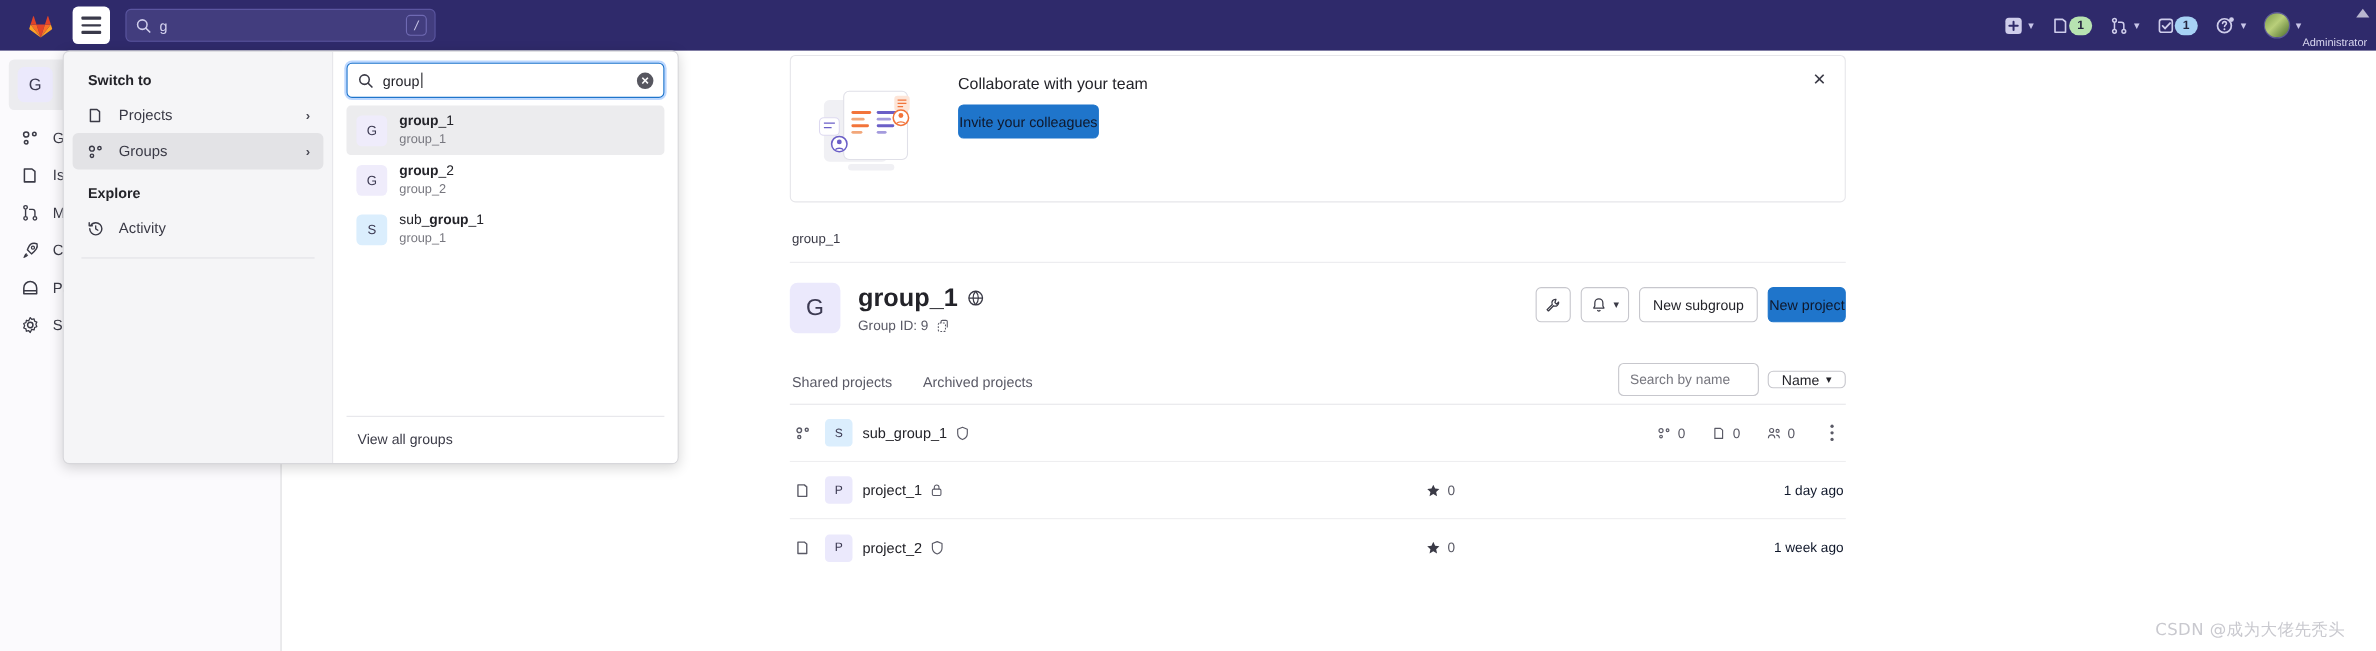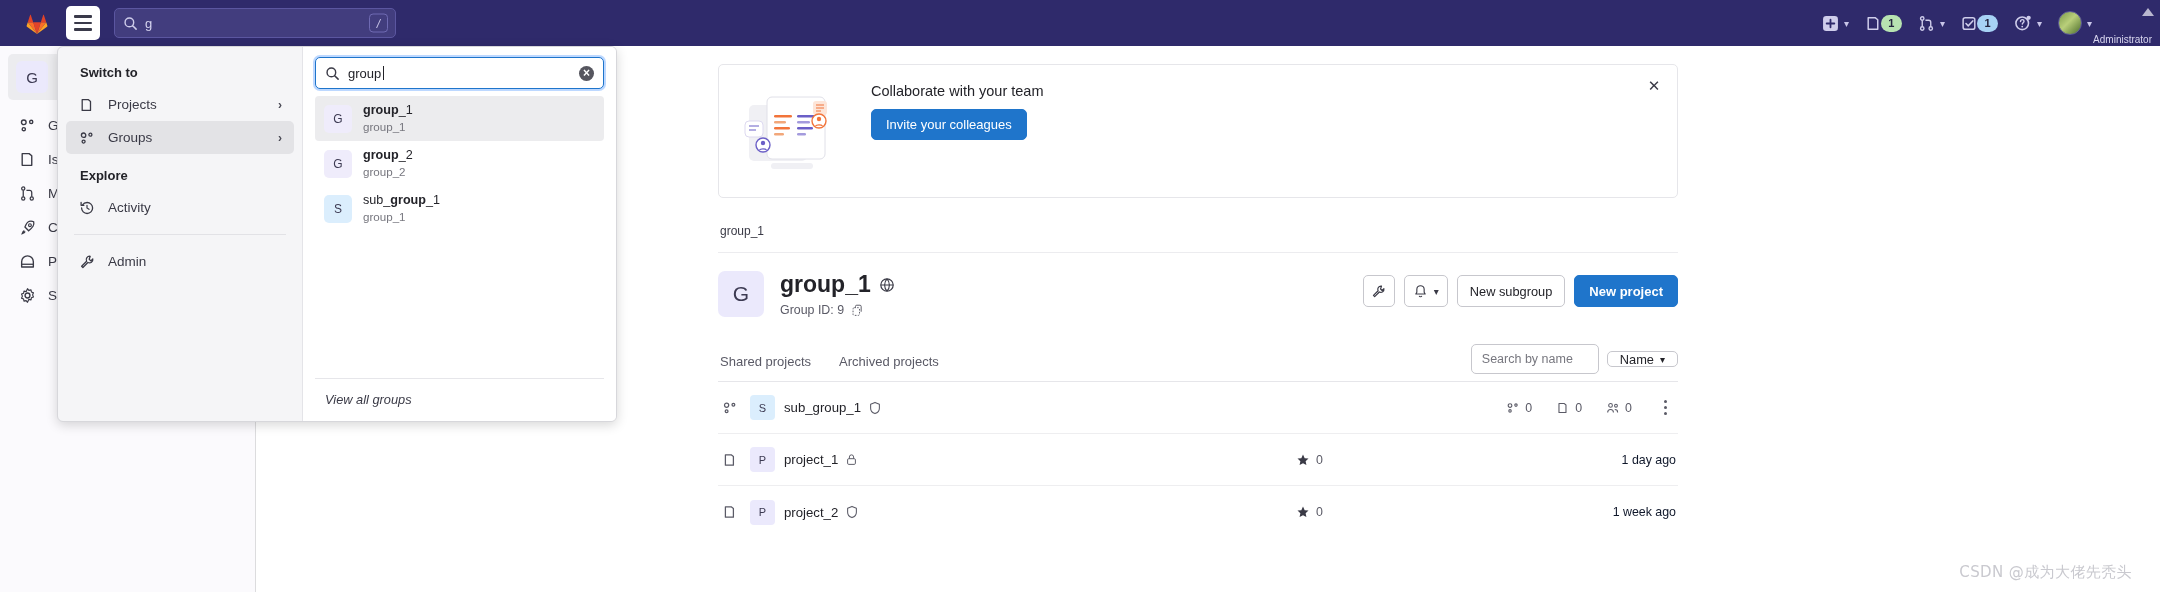--- a/index.html
+++ b/index.html
@@ -150,41 +150,41 @@
     font-size: 12px; color: #3c3a52; flex:0 0 auto;
   }
   .res-av.purple { background: #efecfb; }
   .res-av.blue { background: #dbeefd; }
   .res-txt { line-height: 1.25; }
   .res-title { font-size: 12.6px; color: #232329; }
   .res-title b { font-weight: 700; }
   .res-sub { font-size: 11.6px; color: #77777f; margin-top: 1px;}
 
   .ctx-foot-div { margin-top: auto; height:1px; background:#e6e6ea; }
-  .ctx-viewall { padding: 13px 10px 14px 10px; font-size: 12.8px; color: #3a3a46; cursor: pointer; font-style: italic; }
+  .ctx-viewall { padding: 13px 10px 14px 10px; font-size: 12.8px; color: #3a3a46; cursor: pointer; }
 
   
   .main {
-    position: absolute; top: 46px; left: 256px; right: 0; height: 546px;
+    position: absolute; top: 32px; left: 256px; right: 0; height: 546px;
     background: #fff; overflow: hidden;
   }
   .main-inner { width: 960px; margin-left: 462px; padding-top: 18px; }
 
   .banner {
     border: 1px solid #e6e6ea; border-radius: 5px; background: #fff;
     display: flex; gap: 18px; padding: 18px 20px 20px 22px; position: relative;
   }
   .banner-ill { width: 112px; height: 88px; flex: 0 0 auto; margin-top: 6px;}
   .banner-body { flex: 1; padding-right: 26px; }
   .banner-h { font-size: 14.5px; color: #232329; font-weight: 400; margin-bottom: 10px; }
   .banner-p { font-size: 12.8px; color: #3a3a46; line-height: 1.55; margin-bottom: 14px; max-width: 730px;}
   .btn-primary {
     display: inline-flex; align-items: center; justify-content: center;
-    background: #1f75cb; color: #ffffff; border: 1px solid #1f75cb;
-    font-size: 13px; border-radius: 5px; padding: 7px 14px; cursor: pointer;
+    background: #1f75cb; color: #0f172a; border: 1px solid #1f75cb;
+    font-size: 13px; border-radius: 5px; padding: 7px 0; cursor: pointer;
   }
   .banner-x {
     position: absolute; top: 12px; right: 14px; width: 18px; height: 18px;
     cursor: pointer; color: #3a3a46; font-size: 15px; display:flex; align-items:center; justify-content:center;
   }
 
   .breadcrumb { font-size: 12px; color: #3a3a46; padding: 26px 0 14px 2px; }
   .hdr-rule { height: 1px; background: #ececef; }
 
   .group-hdr { display: flex; align-items: flex-start; padding: 18px 0 16px 0; }
@@ -432,28 +432,20 @@
               <path d="M2.6 8a5.5 5.5 0 105.5-5.5c-2 0-3.7 1-4.7 2.6" fill="none" stroke="#3a3a46" stroke-width="1.3" stroke-linecap="round"></path>
               <path d="M2.1 2.5v2.8h2.8" fill="none" stroke="#3a3a46" stroke-width="1.3" stroke-linecap="round" stroke-linejoin="round"></path>
               <path d="M8 5.3V8l2 1.3" stroke="#3a3a46" stroke-width="1.2" fill="none" stroke-linecap="round"></path>
             </svg>
         </span>
         <span>Activity</span>
       </div>
 
       <div class="ctx-divider"></div>
 
-      <div class="ctx-row">
-        <span class="ico">
-          <svg width="16" height="16" viewBox="0 0 16 16">
-              <path d="M11.2 2.3a3.4 3.4 0 00-3.6 4.9L2.6 12.2l1.3 1.3 5-5a3.4 3.4 0 004.9-3.6l-2 2-1.6-1.6z" fill="none" stroke="#3a3a46" stroke-width="1.25" stroke-linejoin="round"></path>
-            </svg>
-        </span>
-        <span>Admin</span>
-      </div>
     </div>
 
     <div class="ctx-right">
       <div class="ctx-search">
         <span>
           <svg width="15" height="15" viewBox="0 0 16 16">
               <circle cx="6.8" cy="6.8" r="4.6" stroke="#3a3a46" stroke-width="1.5" fill="none"></circle>
               <path d="M10.3 10.3L14 14" stroke="#3a3a46" stroke-width="1.6" stroke-linecap="round"></path>
             </svg>
         </span>
@@ -563,21 +555,21 @@
           <div class="btn-ghost" style="padding:0 8px;">
             <span>
               <svg width="15" height="15" viewBox="0 0 16 16">
                   <path d="M8 1.8a3.9 3.9 0 013.9 3.9v3l1.1 2H3l1.1-2v-3A3.9 3.9 0 018 1.8z" fill="none" stroke="#3a3a46" stroke-width="1.2" stroke-linejoin="round"></path>
                   <path d="M6.6 12.7a1.5 1.5 0 002.8 0" fill="none" stroke="#3a3a46" stroke-width="1.2"></path>
                 </svg>
             </span>
             <span style="font-size:10px;color:#3a3a46;">▾</span>
           </div>
           <div class="btn-ghost">New subgroup</div>
-          <div class="btn-primary" style="height:32px;font-weight:bold;">New project</div>
+          <div class="btn-primary" style="height:32px;">New project</div>
         </div>
       </div>
 
       <div class="tabs">
         <div class="tab">Shared projects</div>
         <div class="tab">Archived projects</div>
         <div class="tabs-right">
           <input class="inp" placeholder="Search by name" style="">
           <div class="btn-ghost sortbtn">
             <span>Name</span>

